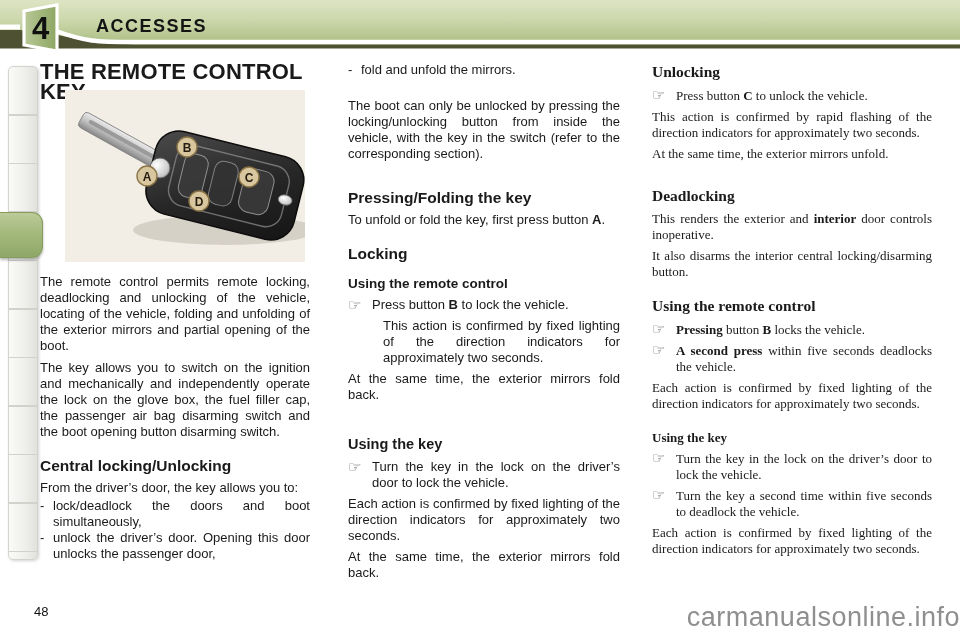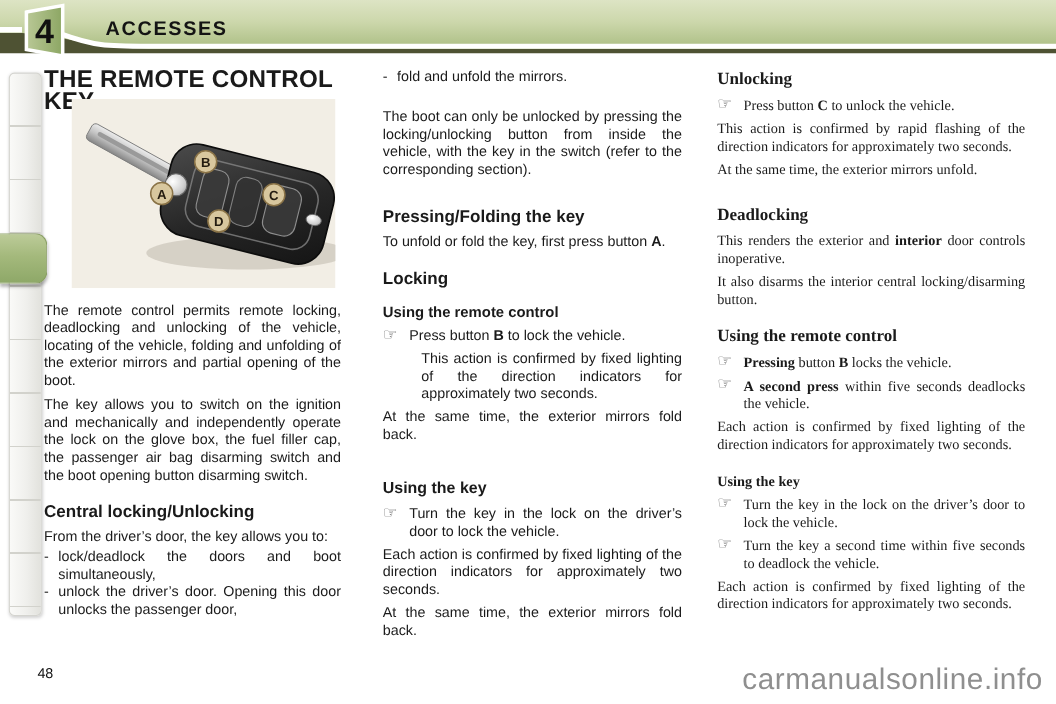--- a/index.html
+++ b/index.html
@@ -51,21 +51,21 @@
   .dash{flex:none;width:13px;}
   .dash-text{flex:1;text-align:justify;}
   .hand-row{display:flex;font-size:13px;line-height:16px;}
   .hand{flex:none;width:24px;color:#666;font-size:15px;line-height:15px;}
   .hand-text{flex:1;text-align:justify;}
   
   .key-figure{position:absolute;left:65px;top:90px;width:240px;height:172px;}
   
   .page-number{position:absolute;left:34px;top:604px;font-size:13px;color:#111;}
   .watermark{
-    position:absolute;right:12px;top:602px;
+    position:absolute;right:0;top:602px;
     font-size:27px;color:#8f8f8f;letter-spacing:0.5px;
   }
 </style>
 </head>
 <body>
 
 <div class="header-band"></div>
 
 <svg class="header-svg" width="960" height="56" viewBox="0 0 960 56">
   <defs>

